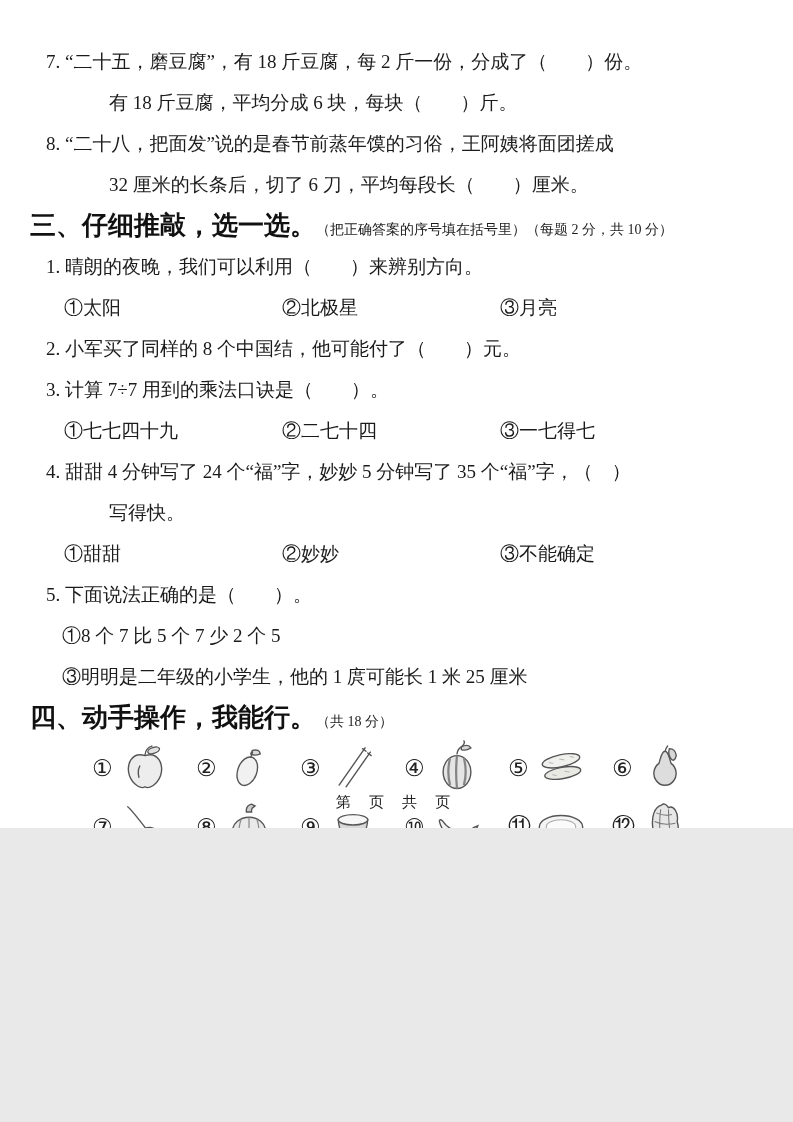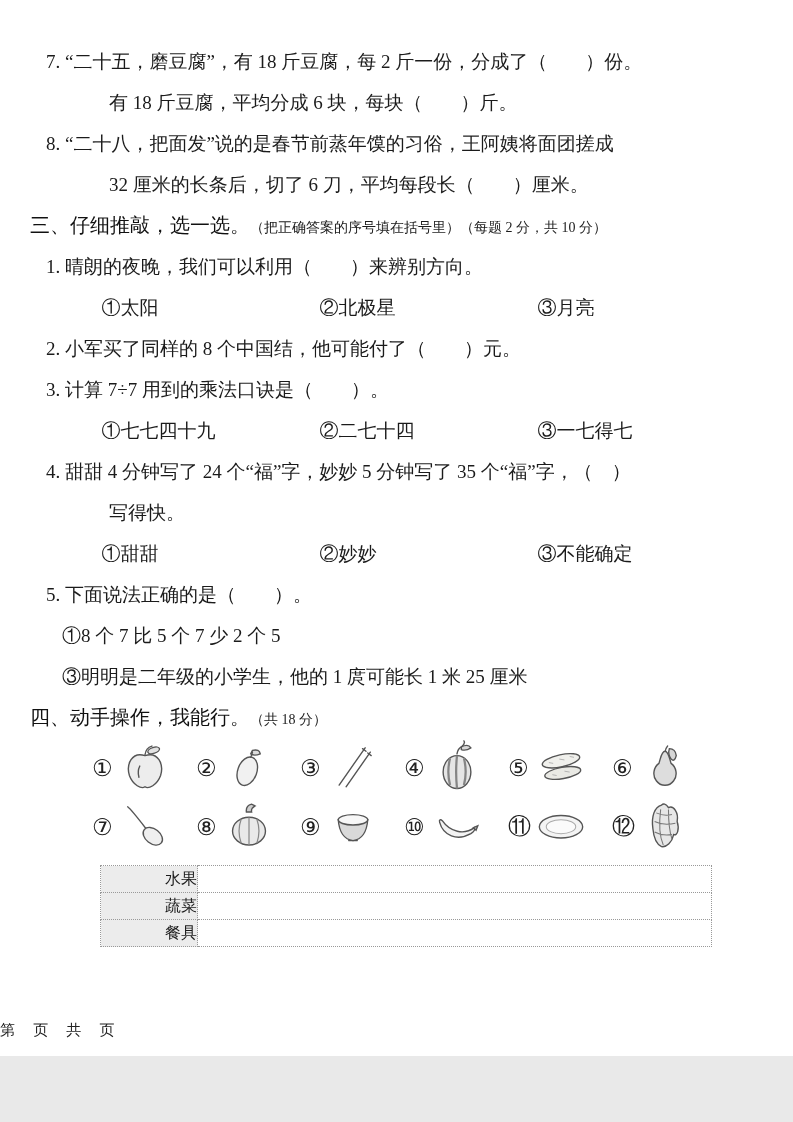--- a/index.html
+++ b/index.html
@@ -1,38 +1,38 @@
 <!DOCTYPE html>
 <html><head>
 <meta charset="utf-8">
 <style>
   html,body{margin:0;padding:0;background:#e9e9e9;}
   .page{
-    width:793px;height:1056px;background:#ffffff;position:relative;
+    width:793px;height:828px;background:#ffffff;position:relative;
     font-family:"Liberation Serif","DejaVu Serif",serif;color:#1b1b1b;
     box-sizing:border-box;padding-top:41px;overflow:hidden;margin:0 auto;
   }
   .line{height:41px;line-height:41px;font-size:19px;white-space:nowrap;}
   .stem{padding-left:46px;}
   .cont{padding-left:109px;}
-  .opts{padding-left:64px;display:flex;justify-content:center;}
+  .opts{padding-left:64px;display:flex;}
   .opt{width:218px;}
   .stmt{padding-left:62px;}
   .section{padding-left:30px;}
-  .sec-title{font-family:"Liberation Sans","DejaVu Sans",sans-serif;font-weight:normal;font-size:20px;color:#111;}
+  .sec-title{font-family:"Liberation Sans","DejaVu Sans",sans-serif;font-weight:bold;font-size:26px;color:#111;}
   .sec-note{font-size:14px;}
   .items-row{display:flex;padding-left:92px;height:59px;align-items:center;}
   .item{width:104px;display:flex;align-items:center;}
   .item .num{font-size:23px;width:27px;font-family:"DejaVu Sans",sans-serif;color:#222;flex:0 0 auto;}
   .item svg{width:52px;height:52px;flex:0 0 auto;}
   .sort-table{margin:9px 0 0 100px;border-collapse:collapse;width:612px;}
   .sort-table td{border:1px dotted #999;height:26px;padding:0;}
   .tlabel{width:96px;background:#ececec;text-align:right;font-size:16px;margin-top:7px;}
   .tblank{background:#ffffff;}
-  .footer{position:absolute;left:0;bottom:16px;width:100%;
+  .footer{position:absolute;left:0;bottom:16px;width:100%;text-align:center;
     font-family:"Liberation Sans","DejaVu Sans",sans-serif;font-size:15px;letter-spacing:7px;color:#222;}
   svg .ln{stroke:#555;fill:none;stroke-width:1.6;stroke-linecap:round;}
   svg .fl{stroke:#555;stroke-width:1.6;}
 </style>
 </head>
 <body>
 
 <div class="page">
 
   <div class="line stem">7. “二十五，磨豆腐”，有 18 斤豆腐，每 2 斤一份，分成了（　　）份。</div>

